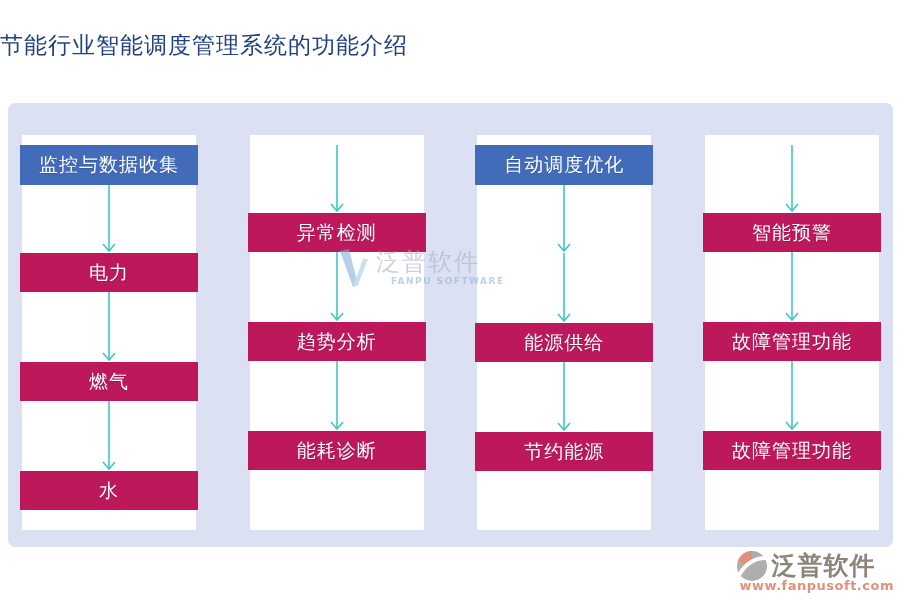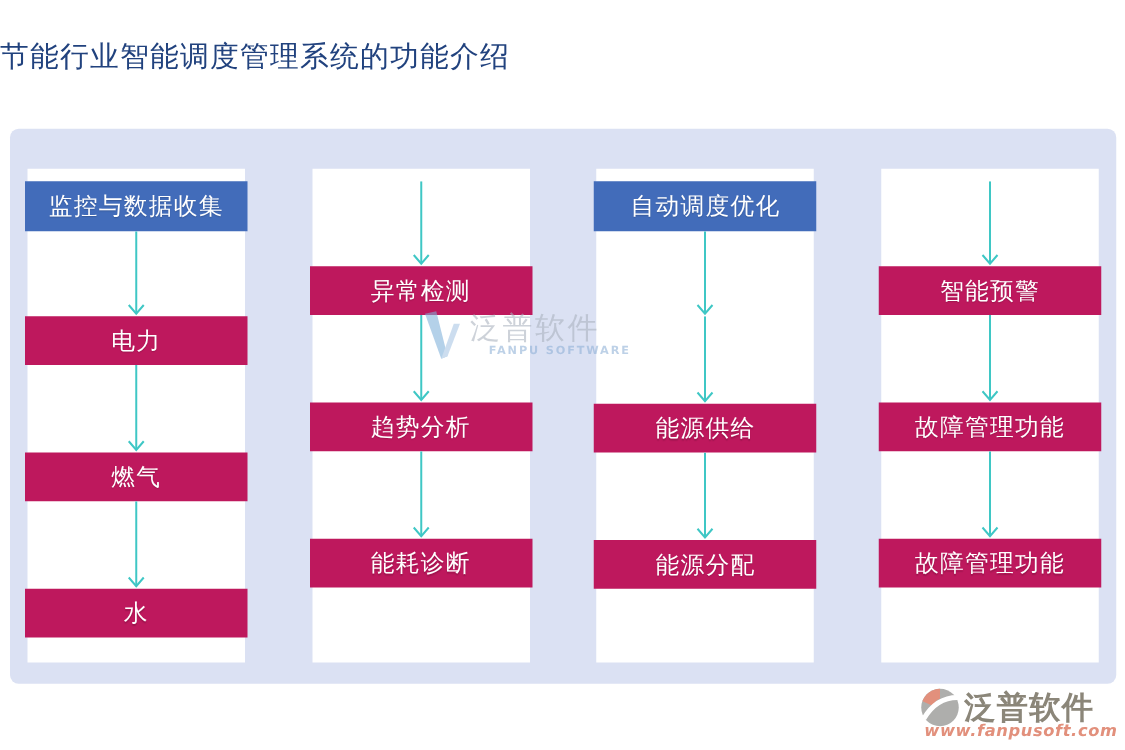--- a/index.html
+++ b/index.html
@@ -55,21 +55,21 @@
   .brand{
     position:absolute;top:548px;right:6px;z-index:6;
   }
   .brand-row{display:flex;align-items:center;gap:2px;}
   .brand-name{
     font-family:"DejaVu Serif",serif;
     font-size:25px;font-weight:bold;color:#8b8679;letter-spacing:1px;
   }
   .brand-url{
     font-size:13px;font-weight:bold;color:#e2907c;
-    letter-spacing:.5px;margin-top:-5px;padding-left:4px;font-style:italic;
+    letter-spacing:.5px;margin-top:-5px;padding-left:4px;
   }
 </style>
 </head>
 <body>
 
 <div class="title">节能行业智能调度管理系统的功能介绍</div>
 
 <div class="board">
 
   <div class="col">
@@ -117,21 +117,21 @@
       </svg>
     <svg class="arrow" width="16" height="70" viewBox="0 0 16 70">
         <line x1="8" y1="0" x2="8" y2="68"></line>
         <polyline points="2,61 8,68 14,61"></polyline>
       </svg>
     <div class="box item">能源供给</div>
     <svg class="arrow" width="16" height="70" viewBox="0 0 16 70">
         <line x1="8" y1="0" x2="8" y2="68"></line>
         <polyline points="2,61 8,68 14,61"></polyline>
       </svg>
-    <div class="box item">能源分配</div>
+    <div class="box item">节约能源</div>
   </div>
 
   <div class="col">
     <svg class="arrow" width="16" height="68" viewBox="0 0 16 68">
         <line x1="8" y1="0" x2="8" y2="66"></line>
         <polyline points="2,59 8,66 14,59"></polyline>
       </svg>
     <div class="box item">智能预警</div>
     <svg class="arrow" width="16" height="70" viewBox="0 0 16 70">
         <line x1="8" y1="0" x2="8" y2="68"></line>

